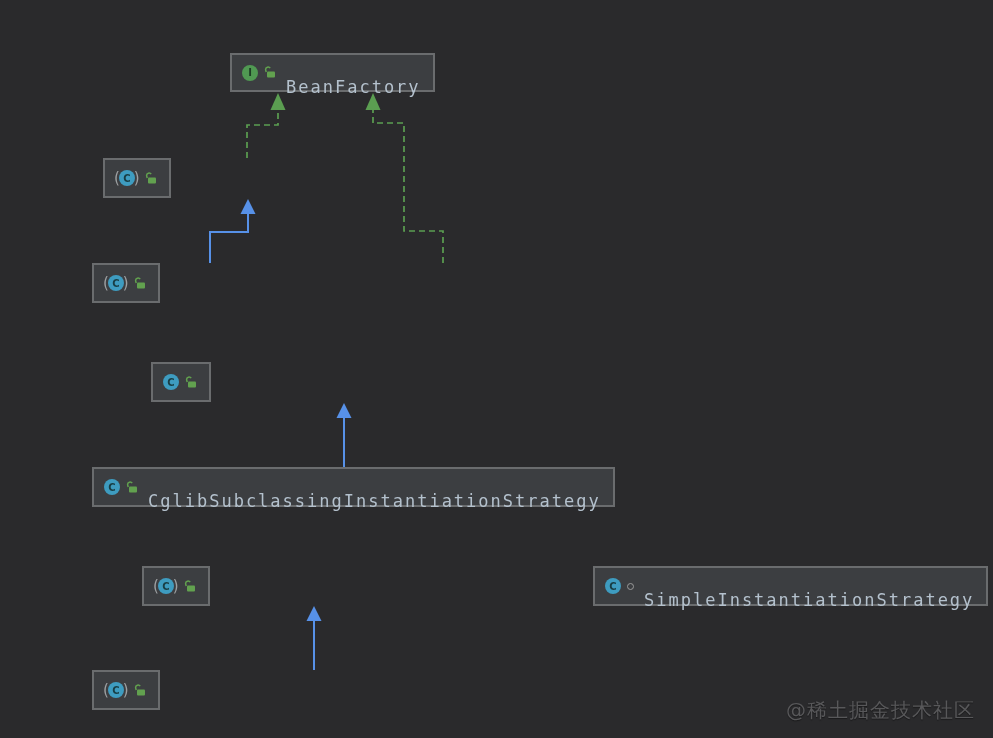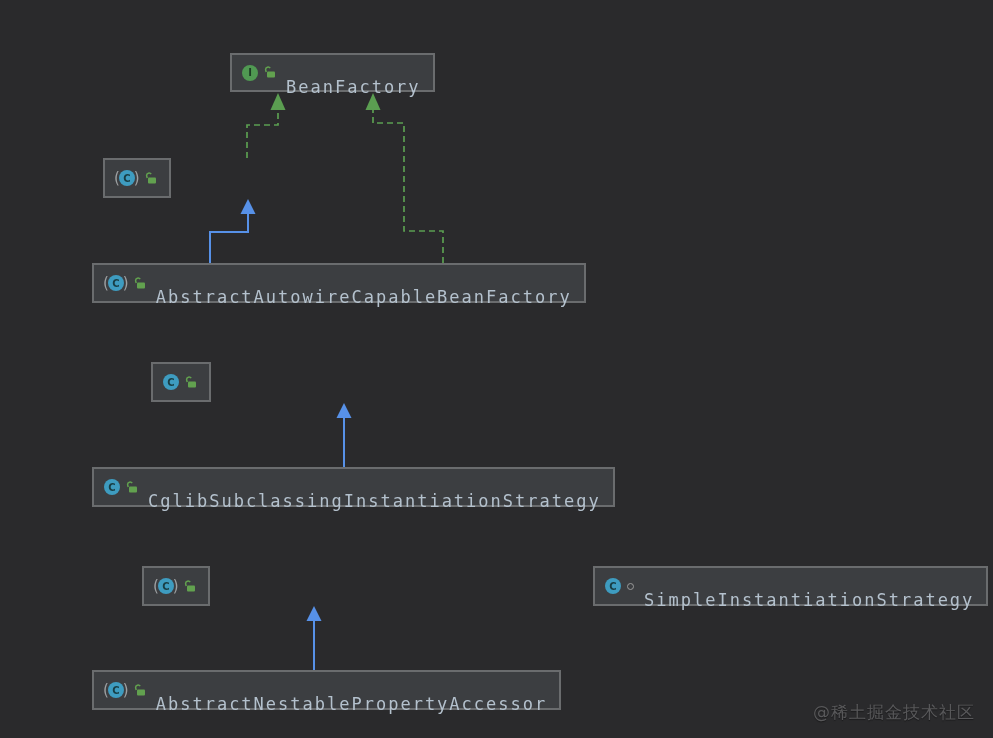--- a/index.html
+++ b/index.html
@@ -47,21 +47,21 @@
     margin:0 -1px;
   }
   .vis{margin-left:6px;flex:0 0 auto;display:inline-flex;align-items:center;}
   .pkg-circle{
     width:7px;height:7px;border-radius:50%;
     border:1.5px solid #9a9a9a;box-sizing:border-box;
     display:inline-block;
   }
   .watermark{
     position:absolute;right:18px;bottom:14px;
-    color:#58585a;font-size:17px;letter-spacing:1px;
+    color:#58585a;font-size:20px;letter-spacing:1px;
     font-family:"DejaVu Sans","Liberation Sans",sans-serif;
     text-shadow:0 1px 1px rgba(0,0,0,.4);
     text-align:right;
   }
 </style>
 </head>
 <body>
 
 <div class="canvas">
 
@@ -123,21 +123,20 @@
         <span class="paren">(</span>
         <span class="cicon cls">C</span>
         <span class="paren">)</span>
       </span>
     <span class="vis">
       <svg width="12" height="13" viewBox="0 0 12 13">
           <rect x="3" y="5.6" width="8" height="6" rx="1" fill="#62a14f"></rect>
           <path d="M2.2 6 L1.6 3.6 A2.5 2.5 0 0 1 6.2 2.2" fill="none" stroke="#62a14f" stroke-width="1.5"></path>
         </svg>
     </span>
-    <span class="label">AbstractAutowireCapableBeanFactory</span>
   </div>
 
   <div class="node" style="left:151px;top:362px;">
     <span class="cicon cls">C</span>
     <span class="vis">
       <svg width="12" height="13" viewBox="0 0 12 13">
           <rect x="3" y="5.6" width="8" height="6" rx="1" fill="#62a14f"></rect>
           <path d="M2.2 6 L1.6 3.6 A2.5 2.5 0 0 1 6.2 2.2" fill="none" stroke="#62a14f" stroke-width="1.5"></path>
         </svg>
     </span>
@@ -181,17 +180,16 @@
         <span class="paren">(</span>
         <span class="cicon cls">C</span>
         <span class="paren">)</span>
       </span>
     <span class="vis">
       <svg width="12" height="13" viewBox="0 0 12 13">
           <rect x="3" y="5.6" width="8" height="6" rx="1" fill="#62a14f"></rect>
           <path d="M2.2 6 L1.6 3.6 A2.5 2.5 0 0 1 6.2 2.2" fill="none" stroke="#62a14f" stroke-width="1.5"></path>
         </svg>
     </span>
-    <span class="label">AbstractNestablePropertyAccessor</span>
   </div>
 
   <div class="watermark">@稀土掘金技术社区</div>
 </div>
 
 </body></html>

